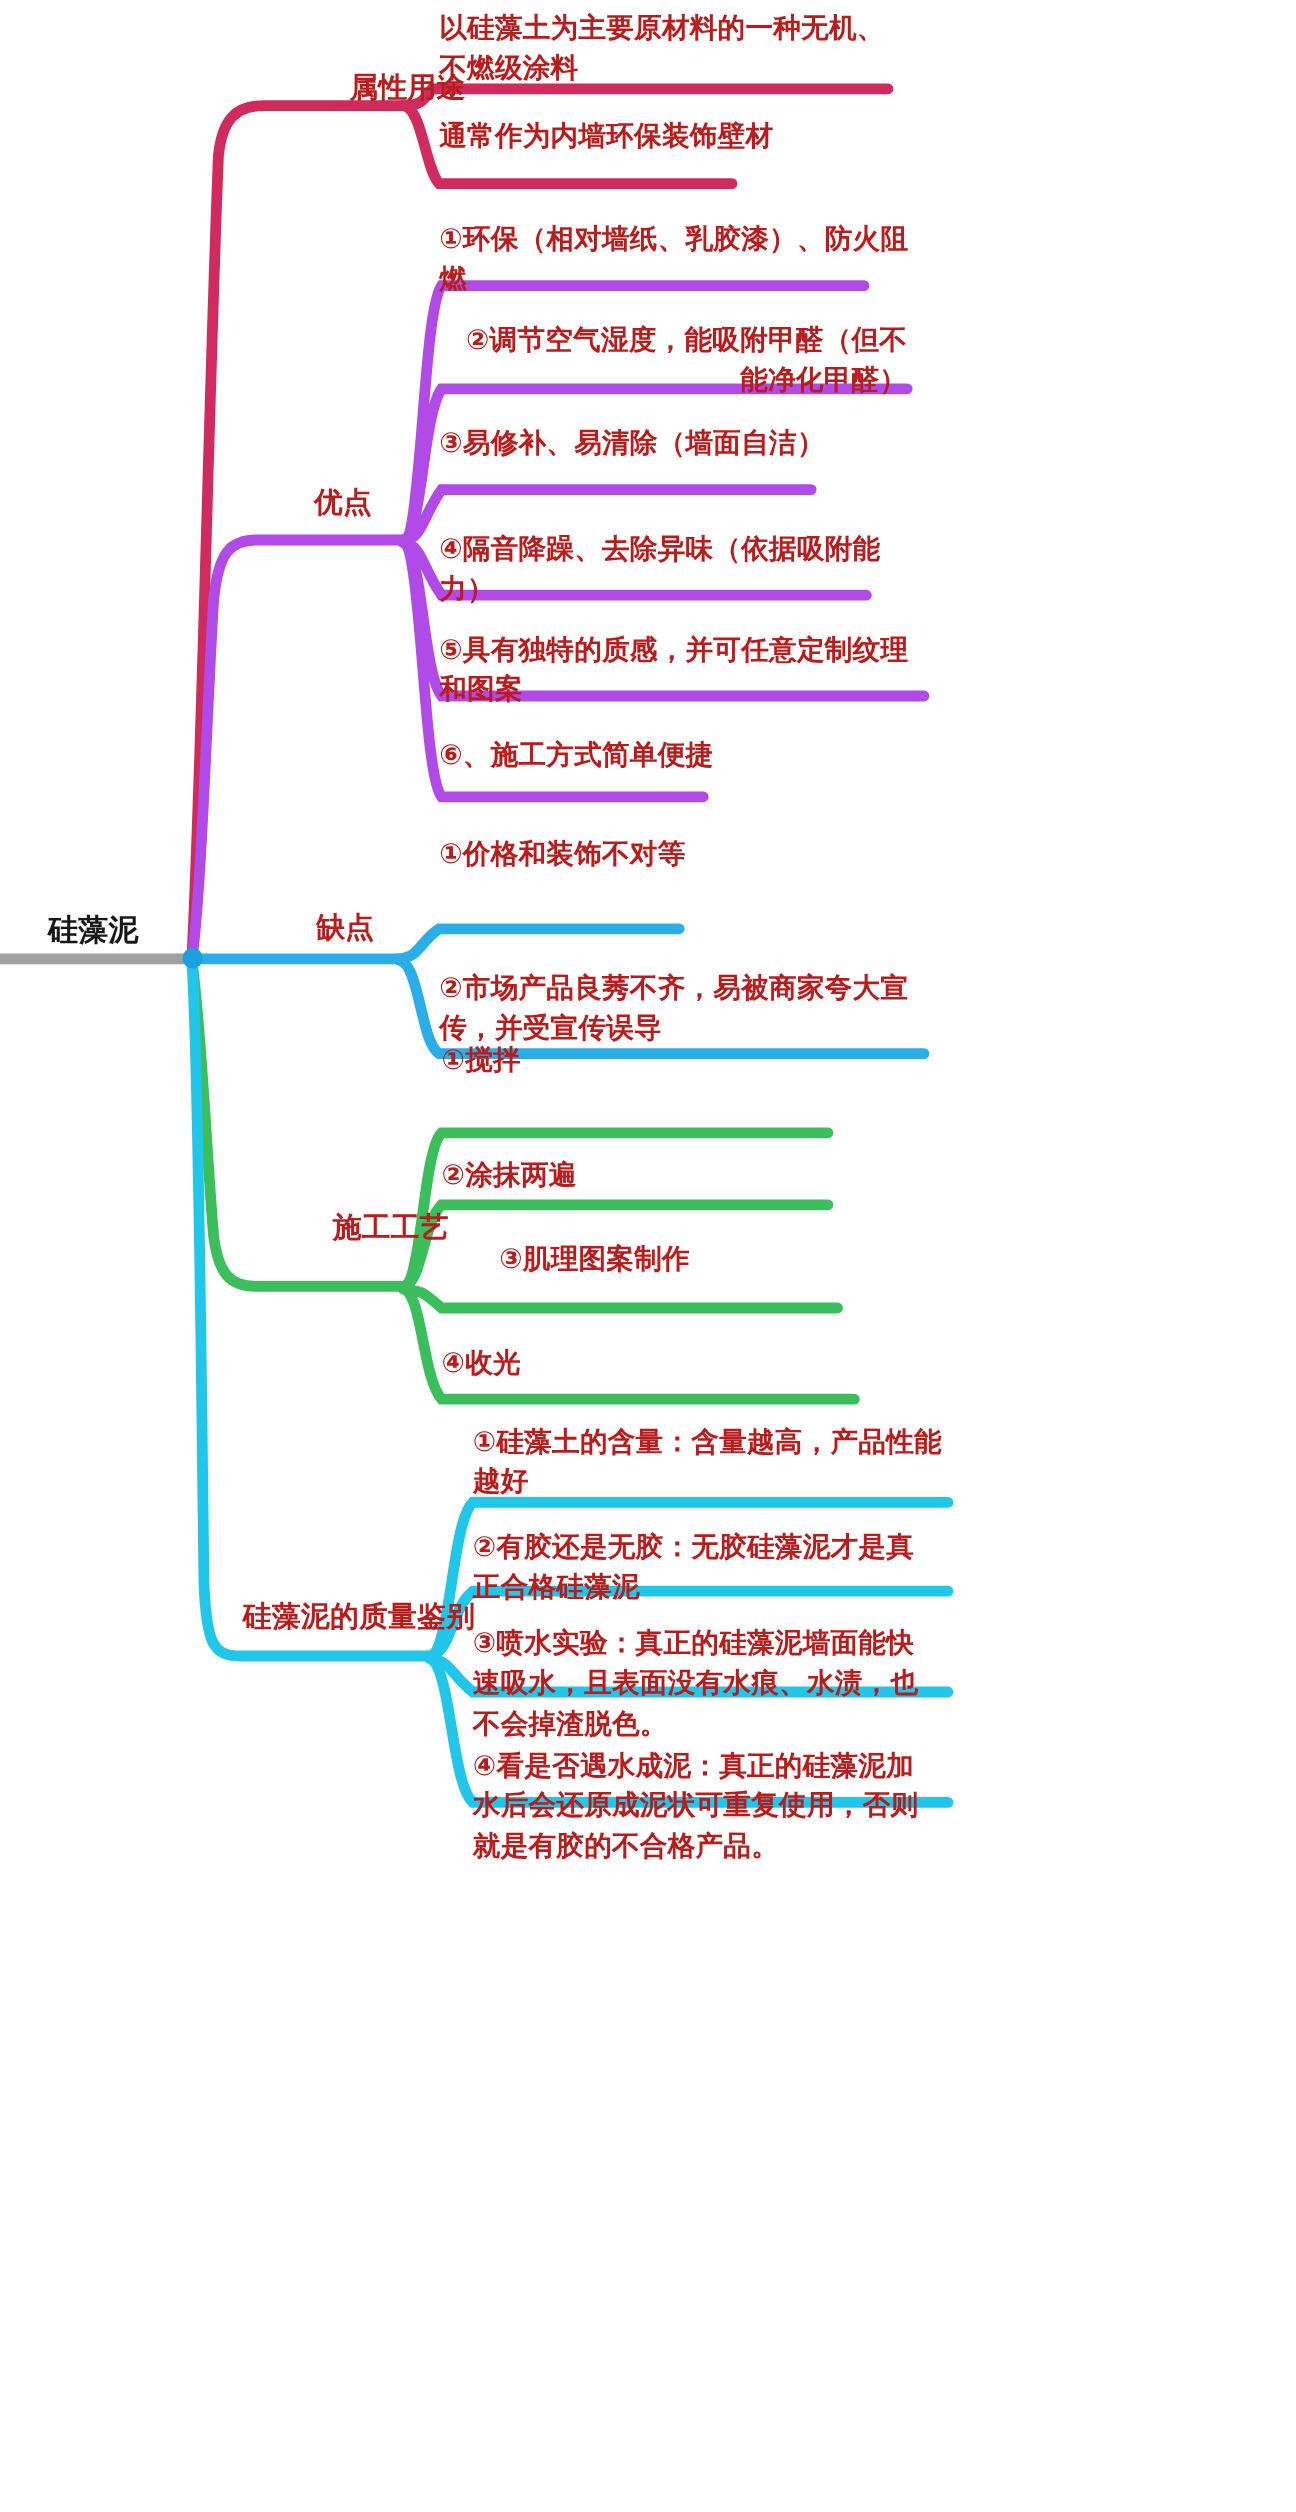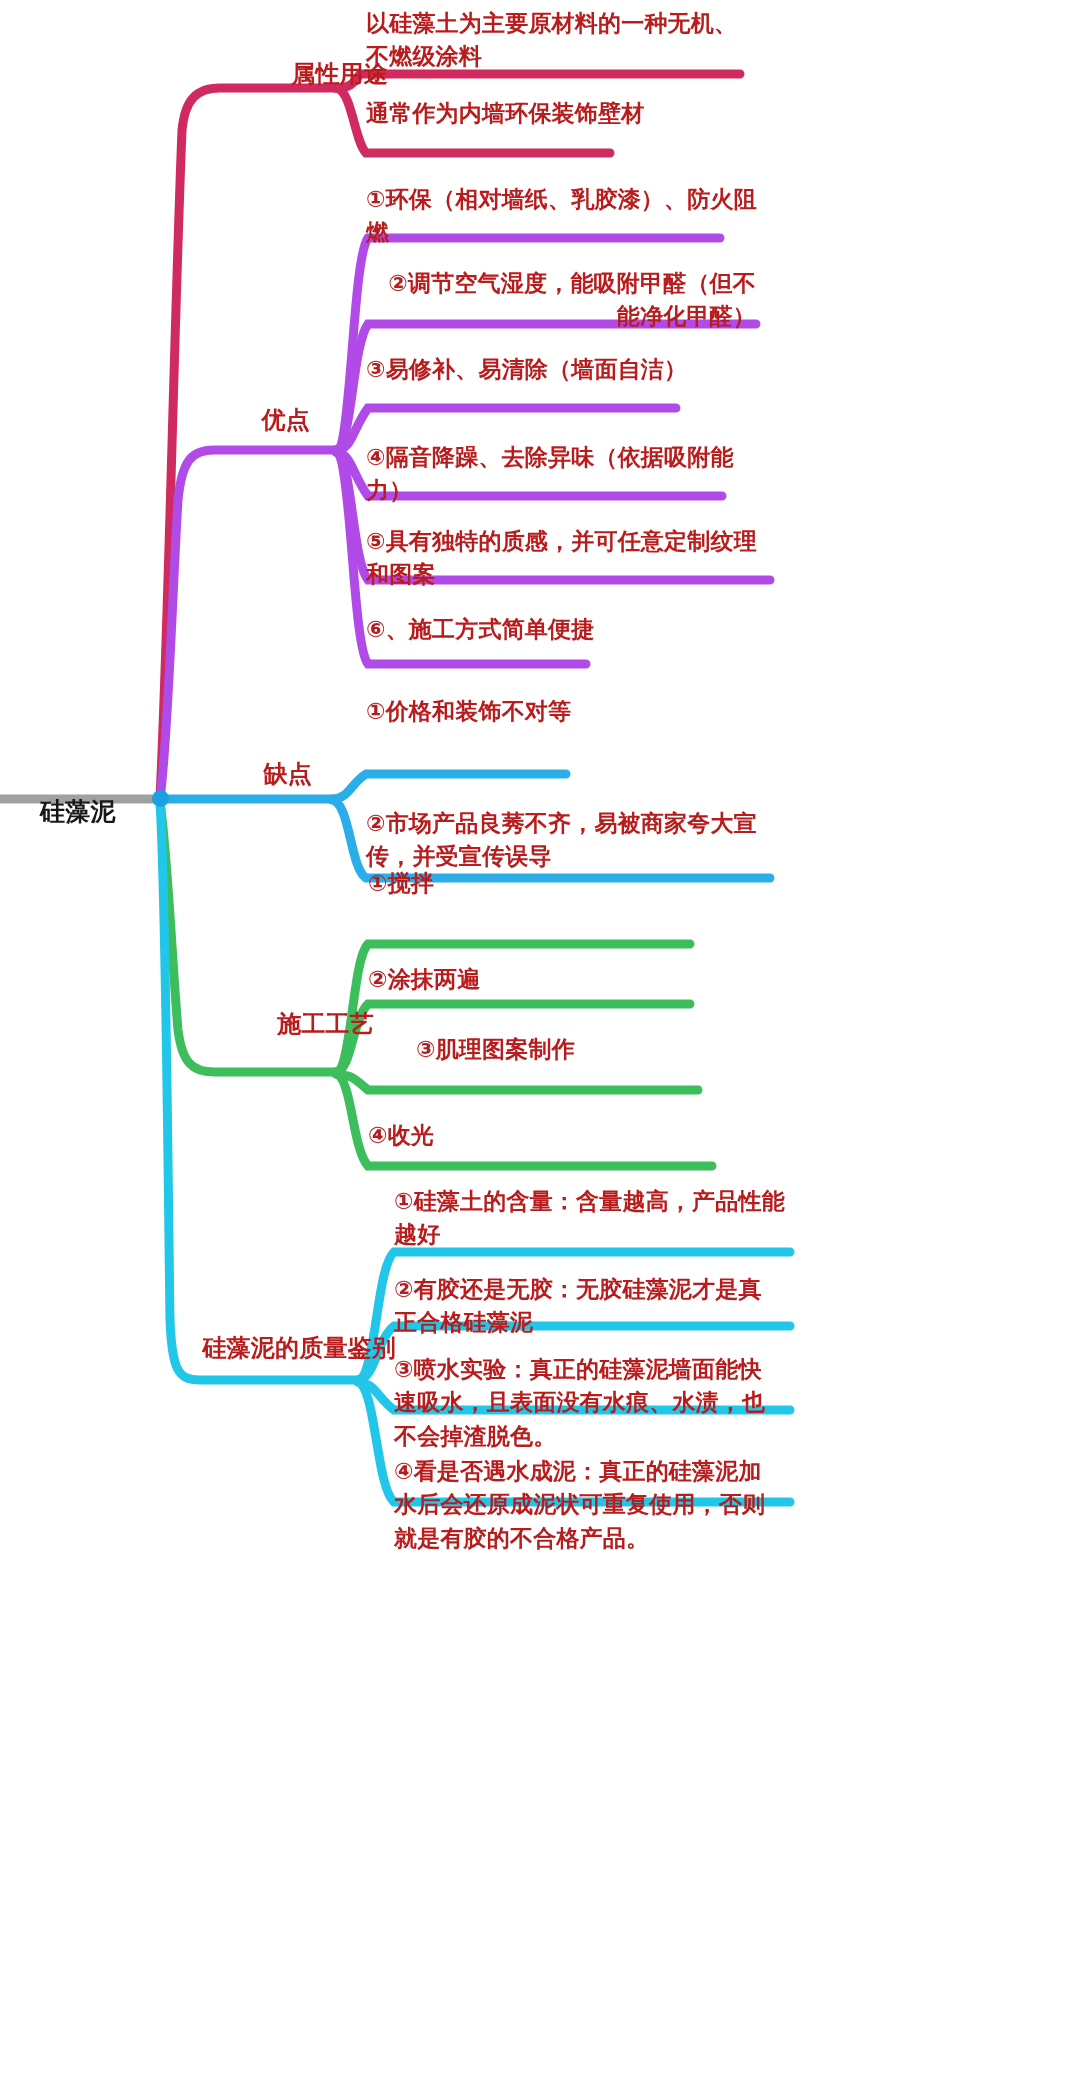--- a/index.html
+++ b/index.html
@@ -89,21 +89,21 @@
 
     <path d="M160,803 C166,900 168,1180 170,1320 C172,1370 178,1380 200,1380 L358,1380" stroke="#22C6E8" stroke-width="9" fill="none" stroke-linecap="round"></path>
     <path d="M358,1380 C376,1378 376,1268 394,1252 L790,1252" stroke="#22C6E8" stroke-width="9" fill="none" stroke-linecap="round"></path>
     <path d="M358,1380 C376,1378 376,1340 394,1326 L790,1326" stroke="#22C6E8" stroke-width="9" fill="none" stroke-linecap="round"></path>
     <path d="M358,1382 C376,1384 376,1396 394,1410 L790,1410" stroke="#22C6E8" stroke-width="9" fill="none" stroke-linecap="round"></path>
     <path d="M358,1382 C376,1388 376,1486 394,1502 L790,1502" stroke="#22C6E8" stroke-width="9" fill="none" stroke-linecap="round"></path>
   </svg>
 
   <div class="root-dot"></div>
 
-  <div class="node-label root-label" style="left:40px; top:757px; width:160px;margin-top:36px;">硅藻泥</div>
+  <div class="node-label root-label" style="left:40px; top:757px; width:160px;">硅藻泥</div>
 
   <div class="node-label branch-label" style="left:188px; top:57px; width:200px;">属性用途</div>
   <div class="node-label leaf-label" style="left:366px; top:7px; width:378px;">以硅藻土为主要原材料的一种无机、不燃级涂料</div>
   <div class="node-label leaf-label" style="left:366px; top:97px; width:390px;">通常作为内墙环保装饰壁材</div>
 
   <div class="node-label branch-label" style="left:190px; top:403px; width:120px;">优点</div>
   <div class="node-label leaf-label" style="left:366px; top:183px; width:400px;">①环保（相对墙纸、乳胶漆）、防火阻燃</div>
   <div class="node-label leaf-label" style="left:366px; top:267px; width:390px;text-align:right;">②调节空气湿度，能吸附甲醛（但不能净化甲醛）</div>
   <div class="node-label leaf-label" style="left:366px; top:353px; width:400px;">③易修补、易清除（墙面自洁）</div>
   <div class="node-label leaf-label" style="left:366px; top:441px; width:400px;">④隔音降躁、去除异味（依据吸附能力）</div>

